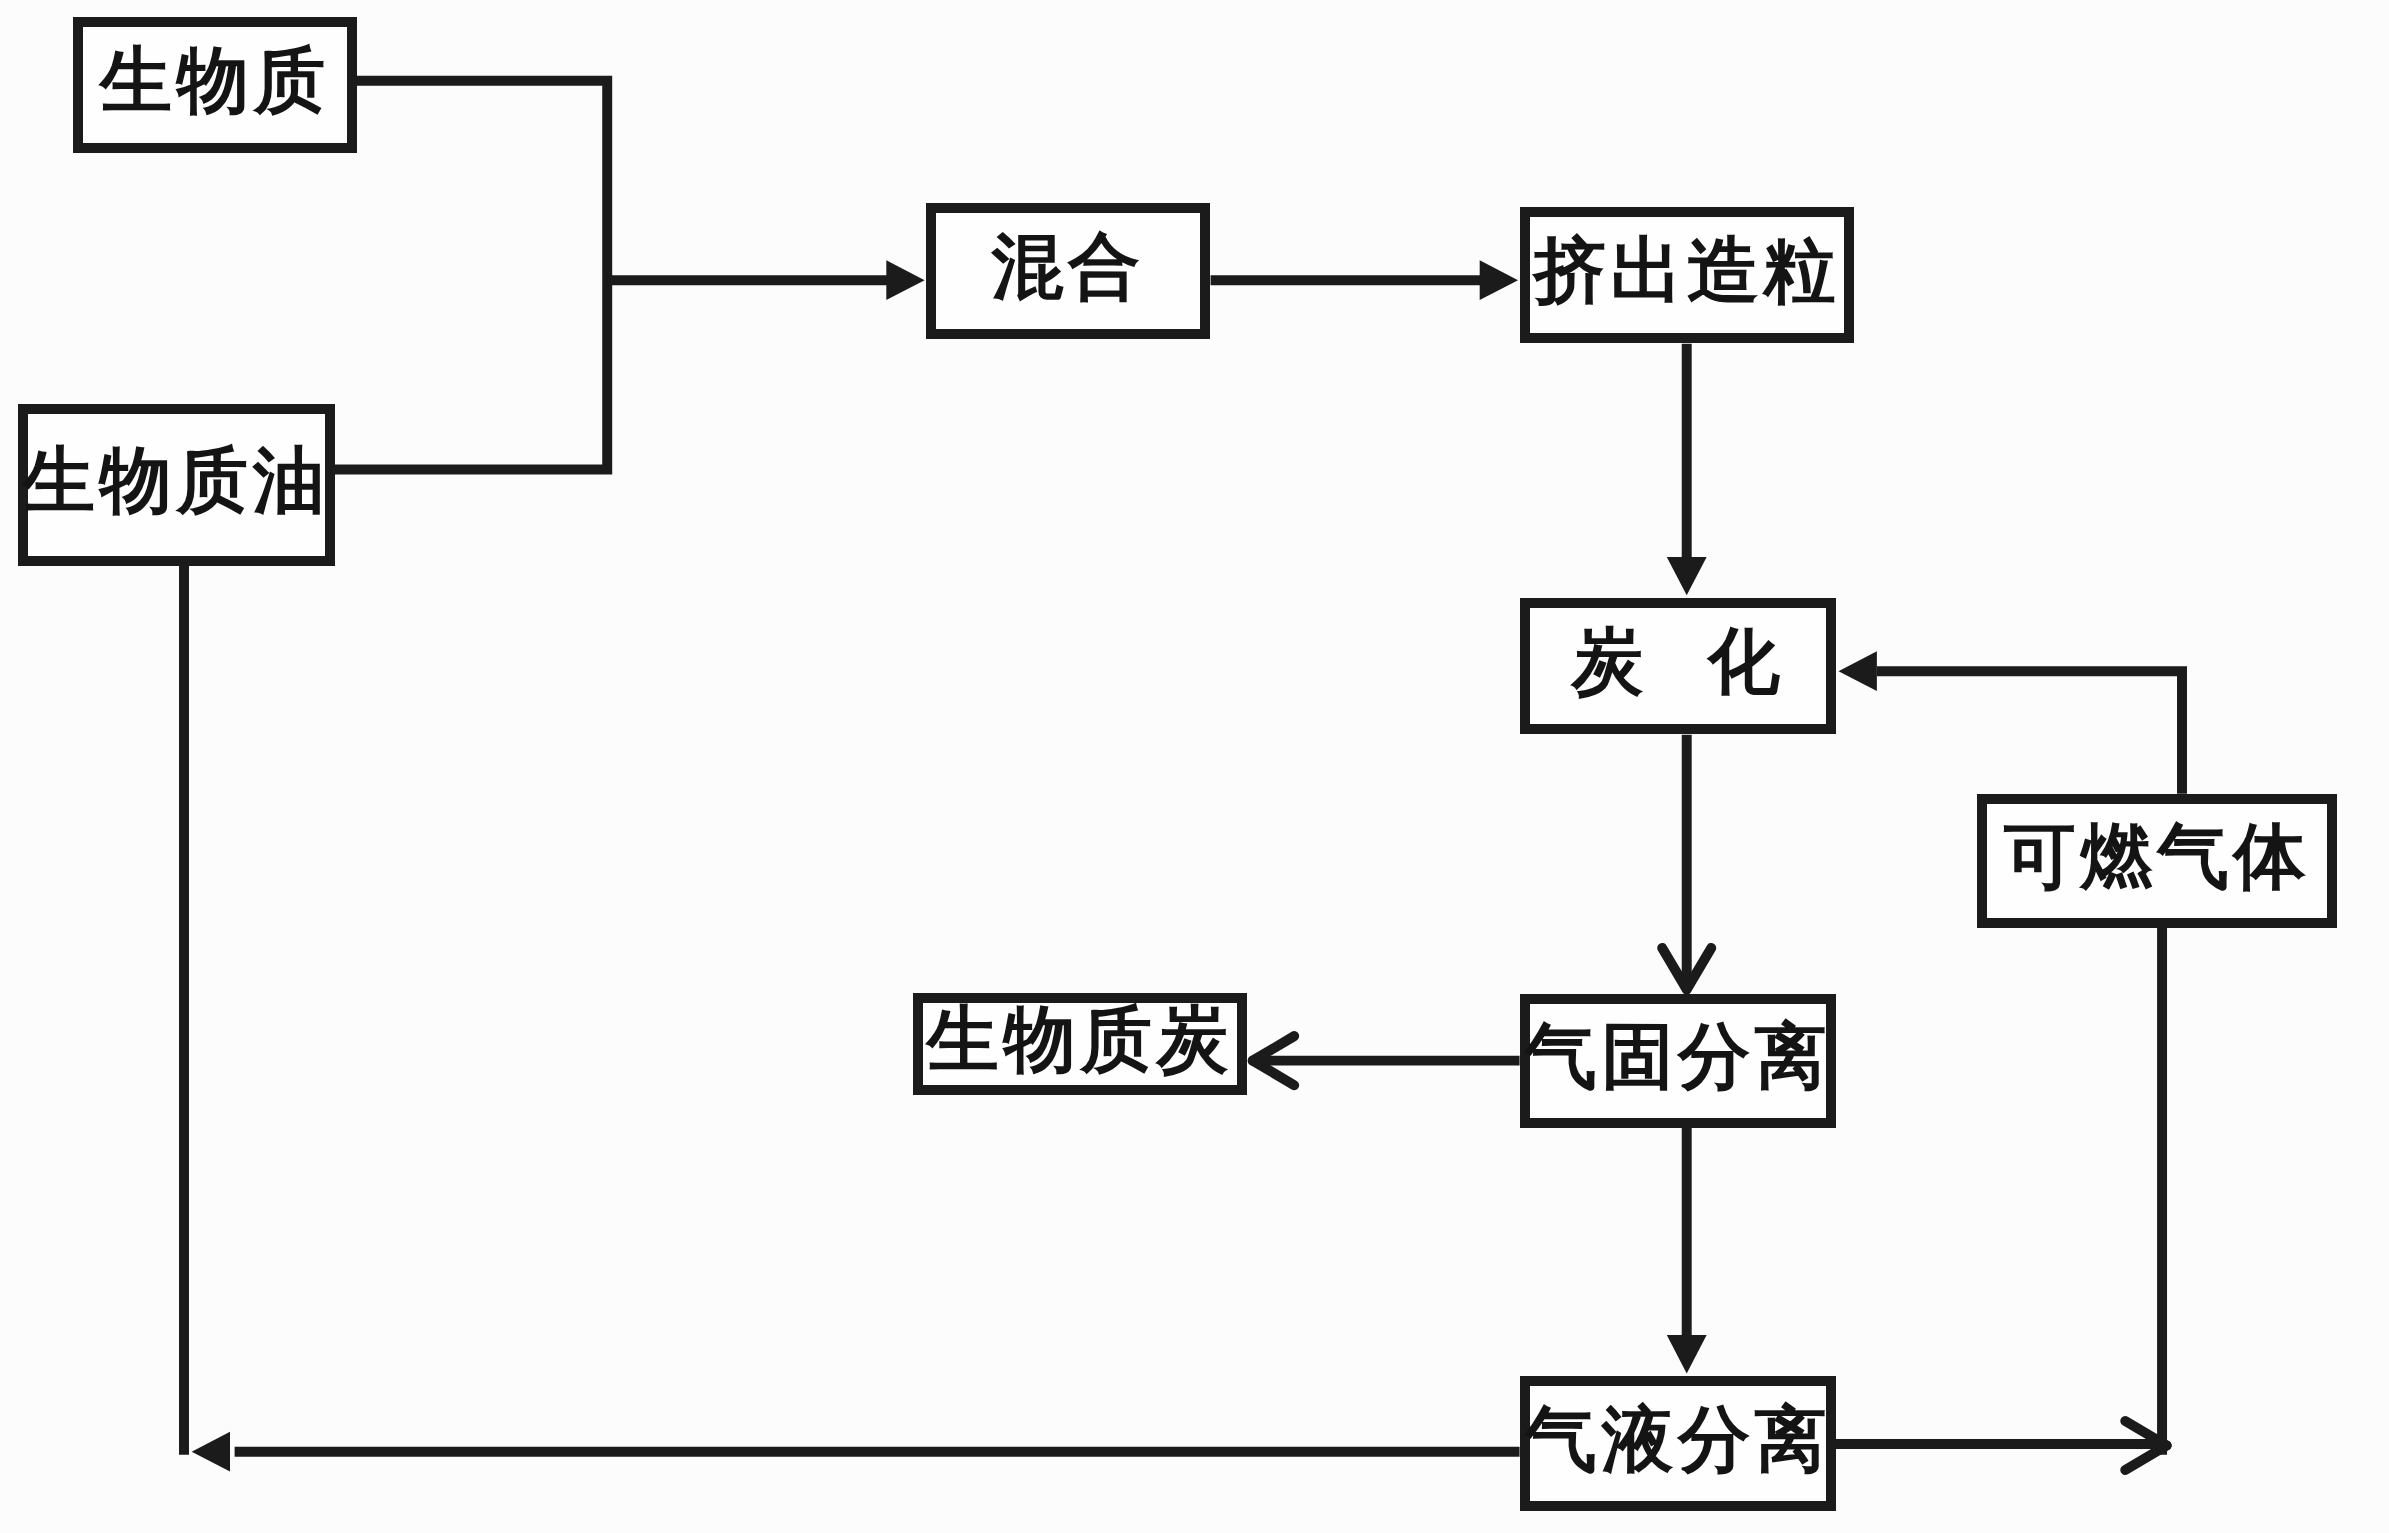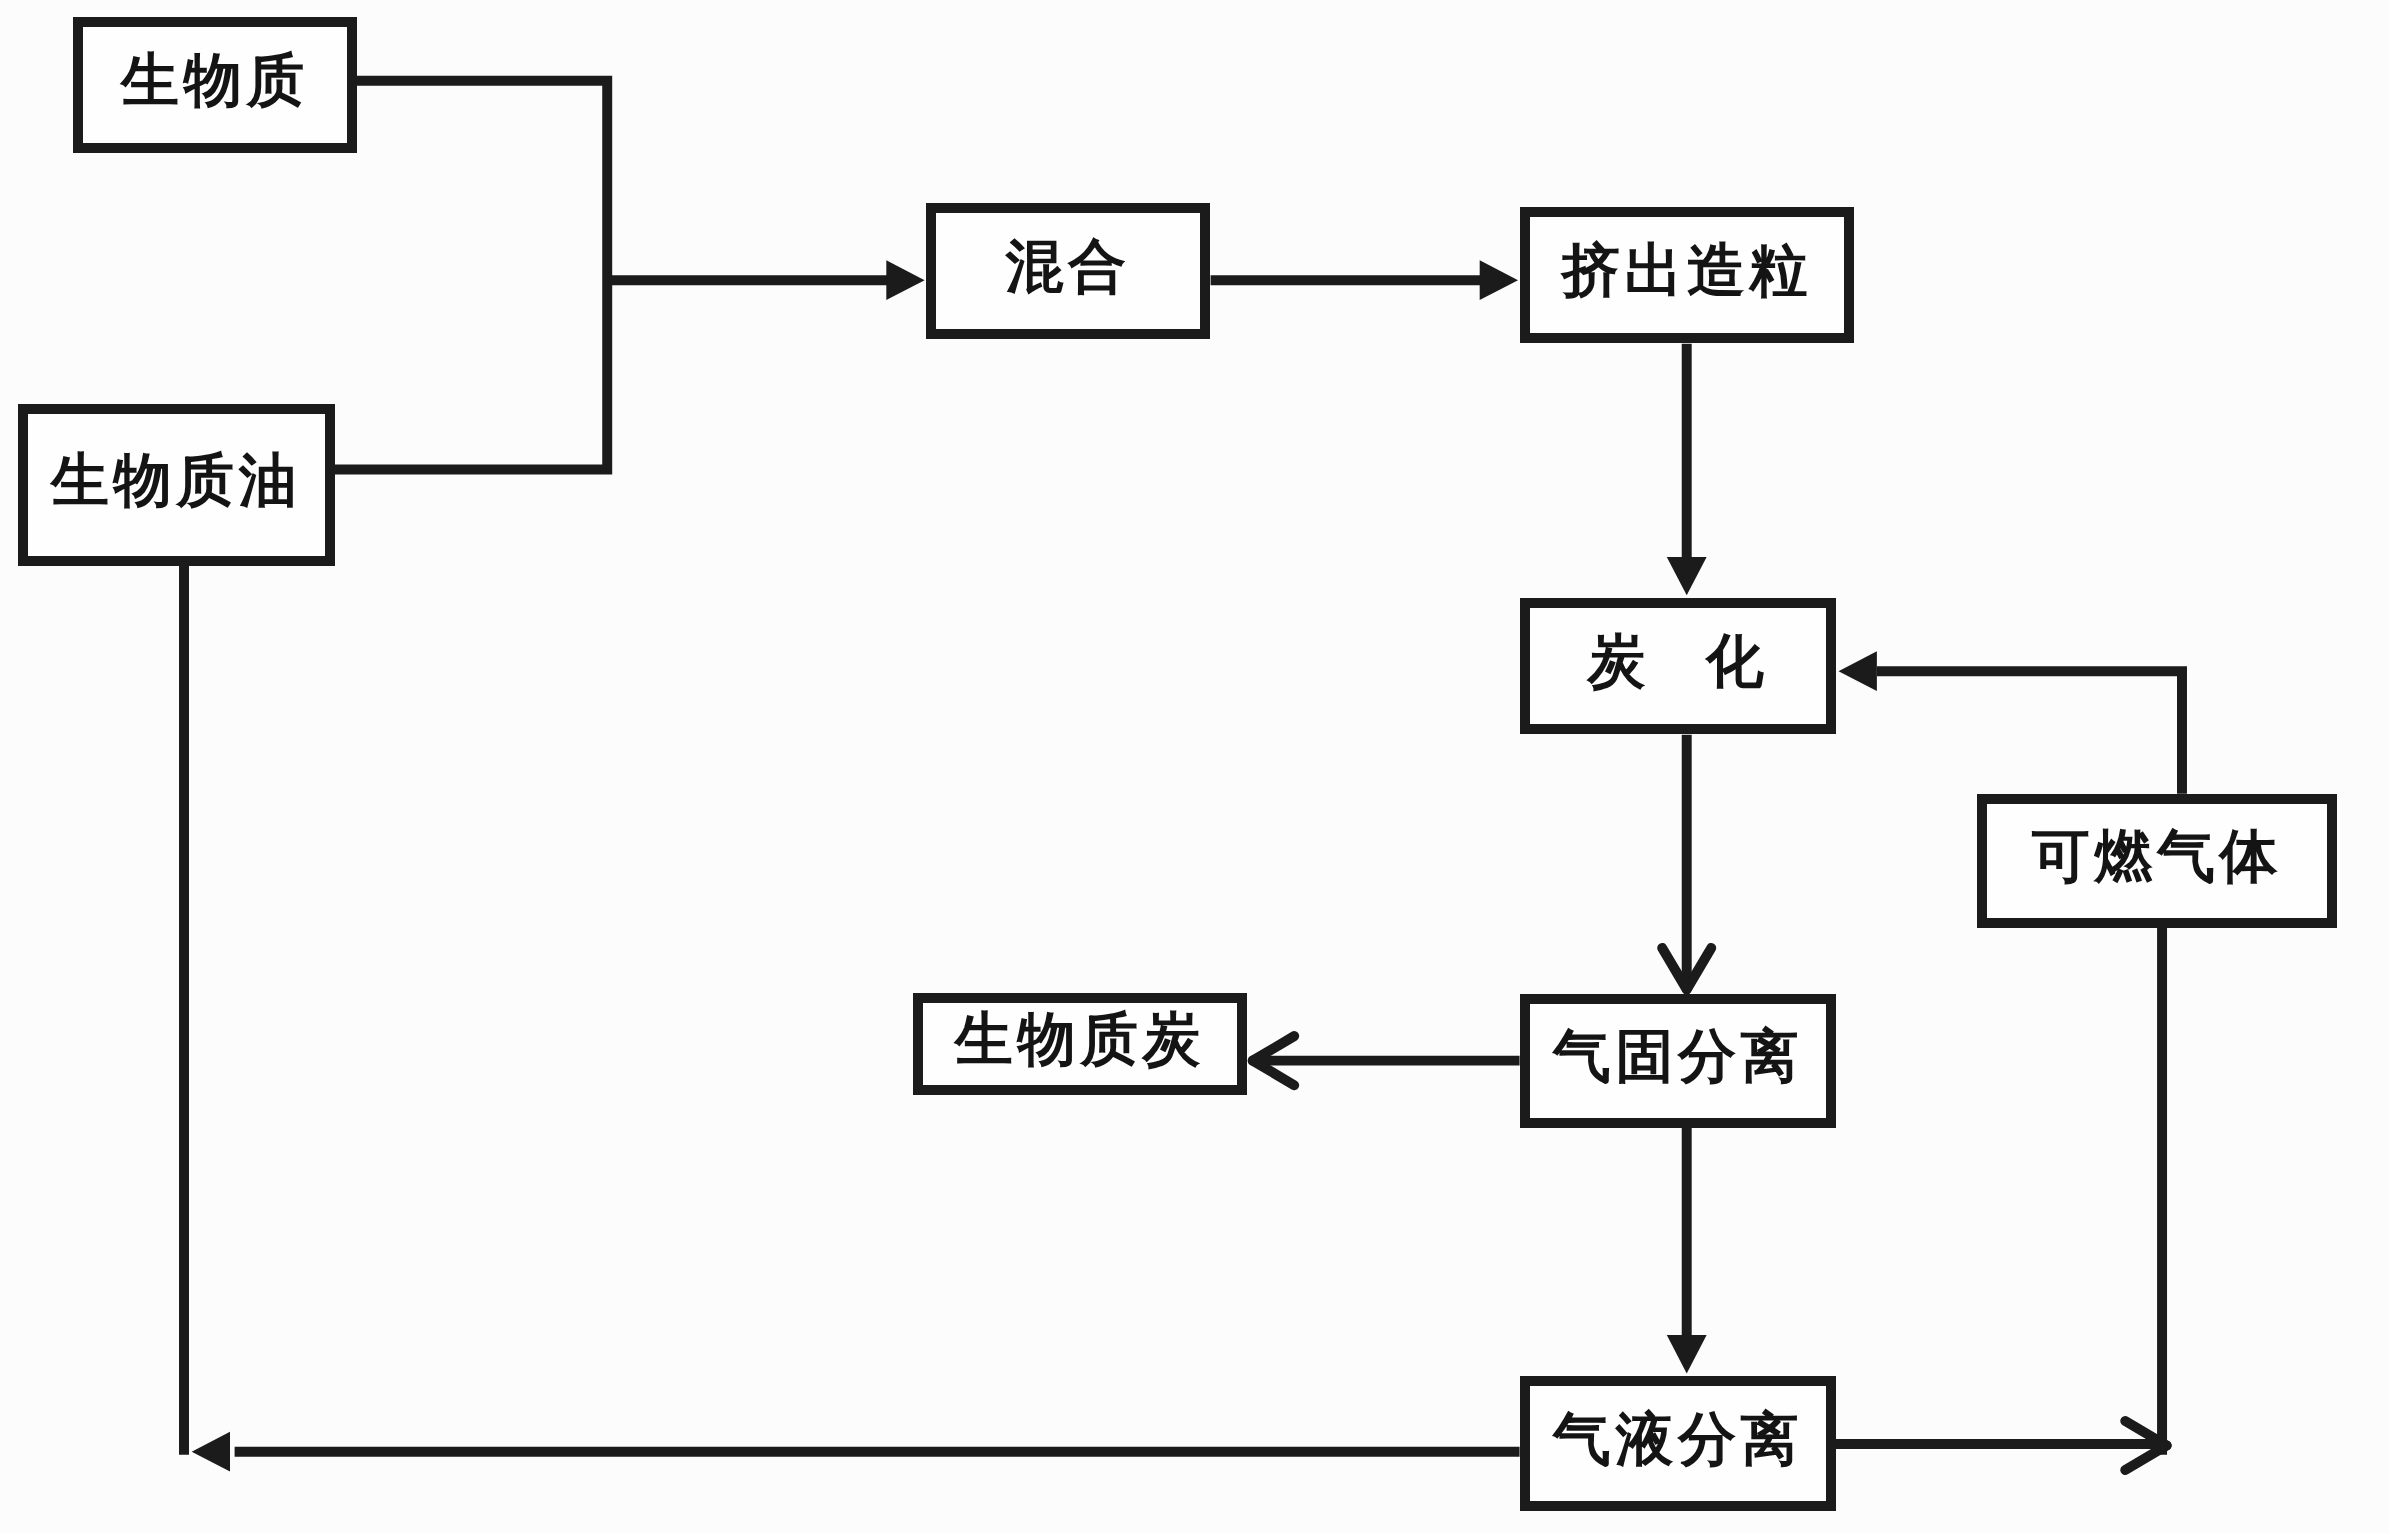--- a/index.html
+++ b/index.html
@@ -25,21 +25,21 @@
   .box {
     position: absolute;
     box-sizing: border-box;
     border: 10px solid #1b1b1b;
     background: #fefefe;
     display: flex;
     align-items: center;
     justify-content: center;
   }
   .box-label {
-    font-size: 58px;
+    font-size: 72px;
     font-weight: 700;
     color: #141414;
     letter-spacing: 4.6px;
     white-space: pre;
     line-height: 1;
     transform: translateY(-4.6px);
   }
   .box--carbonization .box-label {
     word-spacing: 35px;
   }

